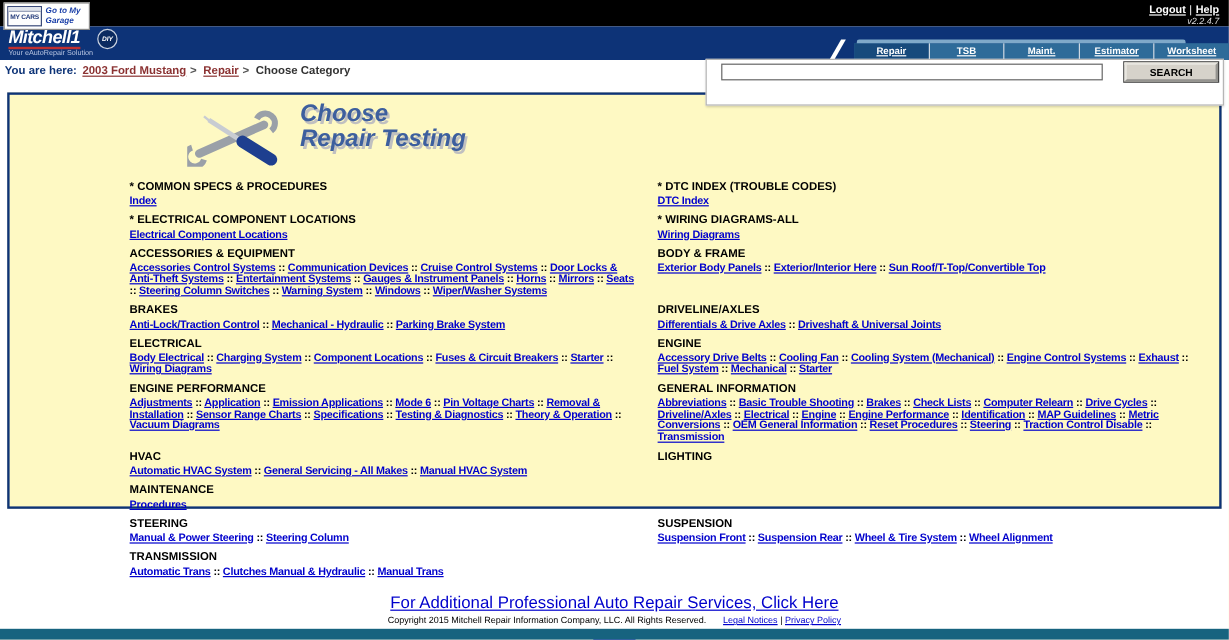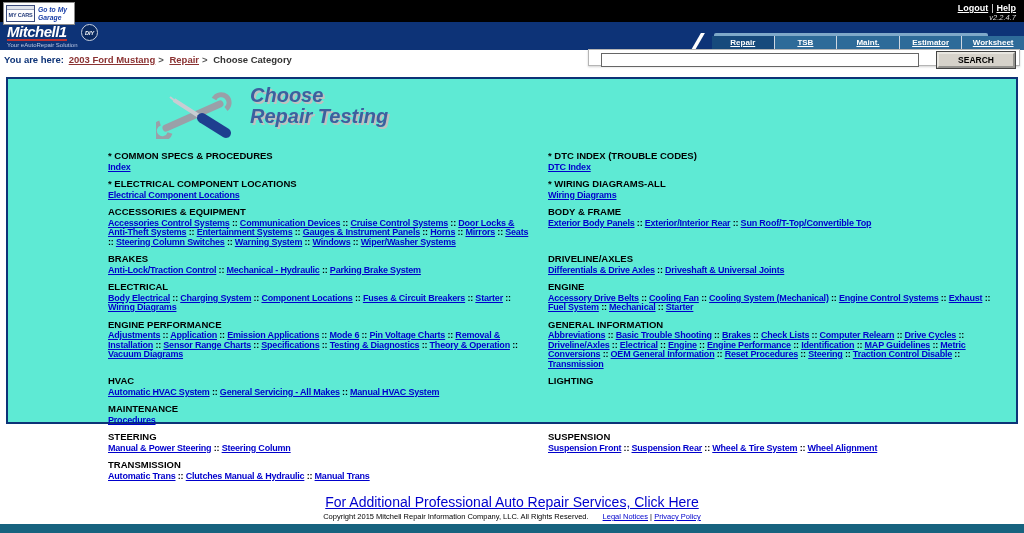--- a/index.html
+++ b/index.html
@@ -47,31 +47,31 @@
   .tab.active { background:#174a7c; }
 
   
   .breadcrumb-row { position:absolute; top:50px; left:0; width:100%; height:21px; background:#fff; }
   .breadcrumb { position:absolute; left:4px; top:4px; font-size:9.5px; font-weight:bold; color:#0d3377; }
   .breadcrumb a { color:#8b3232; margin:0 2px; }
   .crumb-sep { color:#555; margin:0 1px; }
   .crumb-current { color:#333; margin-left:2px; }
 
   
-  .search-panel { position:absolute; top:49px; right:4px; width:432px; height:17px; background:#fff;
+  .search-panel { position:absolute; top:49px; right:4px; width:432px; height:39px; background:#fff;
     border:1px solid #b5b5b5; box-shadow:0 1px 2px rgba(0,0,0,0.18); z-index:5; }
   .search-input { position:absolute; left:12px; top:3px; width:318px; height:14px; border:1px solid #666;
     font-size:9px; padding:0 2px; font-family:inherit; }
   .search-button { position:absolute; right:4px; top:2px; width:78px; height:16px; background:#d6d2ca;
     border:2px outset #e8e6e0; box-shadow:0 0 0 1px #444; font-size:8.5px; font-weight:bold;
     font-family:inherit; line-height:10px; cursor:pointer; }
 
   
   .main-box { position:absolute; top:77px; left:6px; width:1012px; height:347px;
-    border:2px solid #0d3377; background:#5eead4; }
+    border:2px solid #0d3377; background:#fef9c3; }
 
   .title-block { position:absolute; left:148px; top:6px; display:flex; align-items:flex-start; }
   .tools-icon { margin-top:6px; }
   .title-text { margin-left:14px; font-style:italic; font-weight:bold; color:#3d5f9e;
     text-shadow:2px 2px 0 #c0c0c0; font-size:20px; line-height:21px; }
 
   
   .cat-grid { position:absolute; left:100px; top:72px; right:8px; display:grid; grid-template-columns:440px 1fr; }
   .cat-cell { padding-bottom:7px; padding-right:14px; }
   .cat-heading { font-size:9.5px; font-weight:bold; color:#000; line-height:9.5px; margin-bottom:2px; }
@@ -173,21 +173,21 @@
       <div class="cat-cell" style="grid-area: 2 / 2;">
         <div class="cat-heading">* WIRING DIAGRAMS-ALL</div>
         <div class="cat-links"><a class="cat-link">Wiring Diagrams</a></div>
       </div>
       <div class="cat-cell" style="grid-area: 3 / 1;">
         <div class="cat-heading">ACCESSORIES &amp; EQUIPMENT</div>
         <div class="cat-links"><a class="cat-link">Accessories Control Systems</a><span class="sep"> :: </span><a class="cat-link">Communication Devices</a><span class="sep"> :: </span><a class="cat-link">Cruise Control Systems</a><span class="sep"> :: </span><a class="cat-link">Door Locks &amp; Anti-Theft Systems</a><span class="sep"> :: </span><a class="cat-link">Entertainment Systems</a><span class="sep"> :: </span><a class="cat-link">Gauges &amp; Instrument Panels</a><span class="sep"> :: </span><a class="cat-link">Horns</a><span class="sep"> :: </span><a class="cat-link">Mirrors</a><span class="sep"> :: </span><a class="cat-link">Seats</a><span class="sep"> :: </span><a class="cat-link">Steering Column Switches</a><span class="sep"> :: </span><a class="cat-link">Warning System</a><span class="sep"> :: </span><a class="cat-link">Windows</a><span class="sep"> :: </span><a class="cat-link">Wiper/Washer Systems</a></div>
       </div>
       <div class="cat-cell" style="grid-area: 3 / 2;">
         <div class="cat-heading">BODY &amp; FRAME</div>
-        <div class="cat-links"><a class="cat-link">Exterior Body Panels</a><span class="sep"> :: </span><a class="cat-link">Exterior/Interior Rear</a><span class="sep"> :: </span><a class="cat-link">Sun Roof/T-Top/Convertible Top</a></div>
+        <div class="cat-links"><a class="cat-link">Exterior Body Panels</a><span class="sep"> :: </span><a class="cat-link">Exterior/Interior Here</a><span class="sep"> :: </span><a class="cat-link">Sun Roof/T-Top/Convertible Top</a></div>
       </div>
       <div class="cat-cell" style="grid-area: 4 / 1;">
         <div class="cat-heading">BRAKES</div>
         <div class="cat-links"><a class="cat-link">Anti-Lock/Traction Control</a><span class="sep"> :: </span><a class="cat-link">Mechanical - Hydraulic</a><span class="sep"> :: </span><a class="cat-link">Parking Brake System</a></div>
       </div>
       <div class="cat-cell" style="grid-area: 4 / 2;">
         <div class="cat-heading">DRIVELINE/AXLES</div>
         <div class="cat-links"><a class="cat-link">Differentials &amp; Drive Axles</a><span class="sep"> :: </span><a class="cat-link">Driveshaft &amp; Universal Joints</a></div>
       </div>
       <div class="cat-cell" style="grid-area: 5 / 1;">

